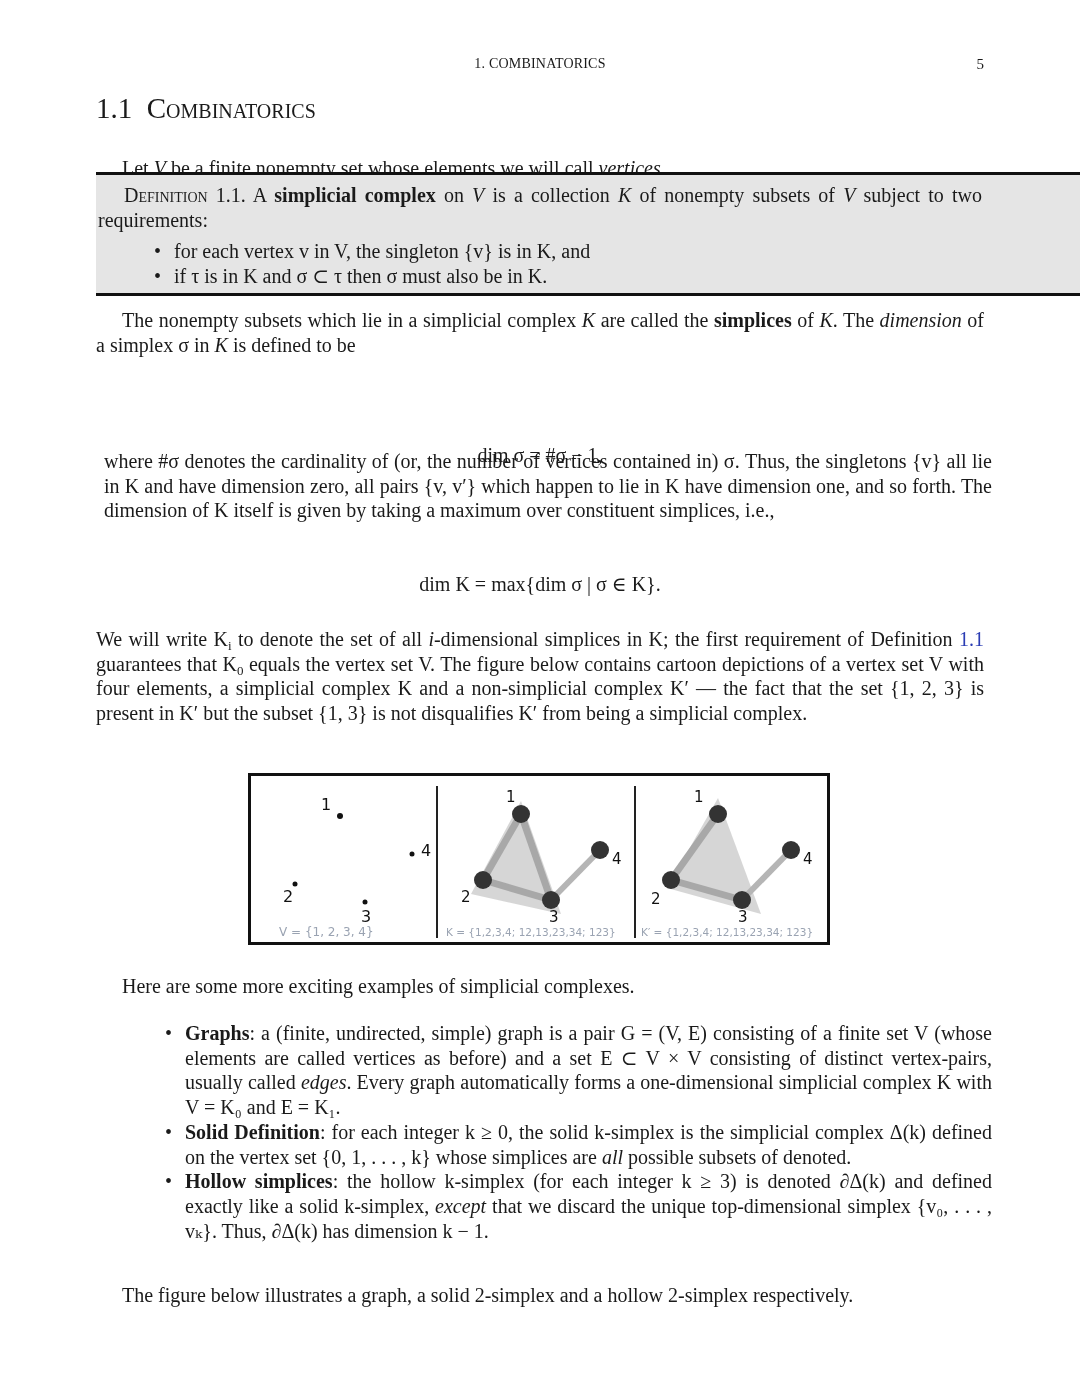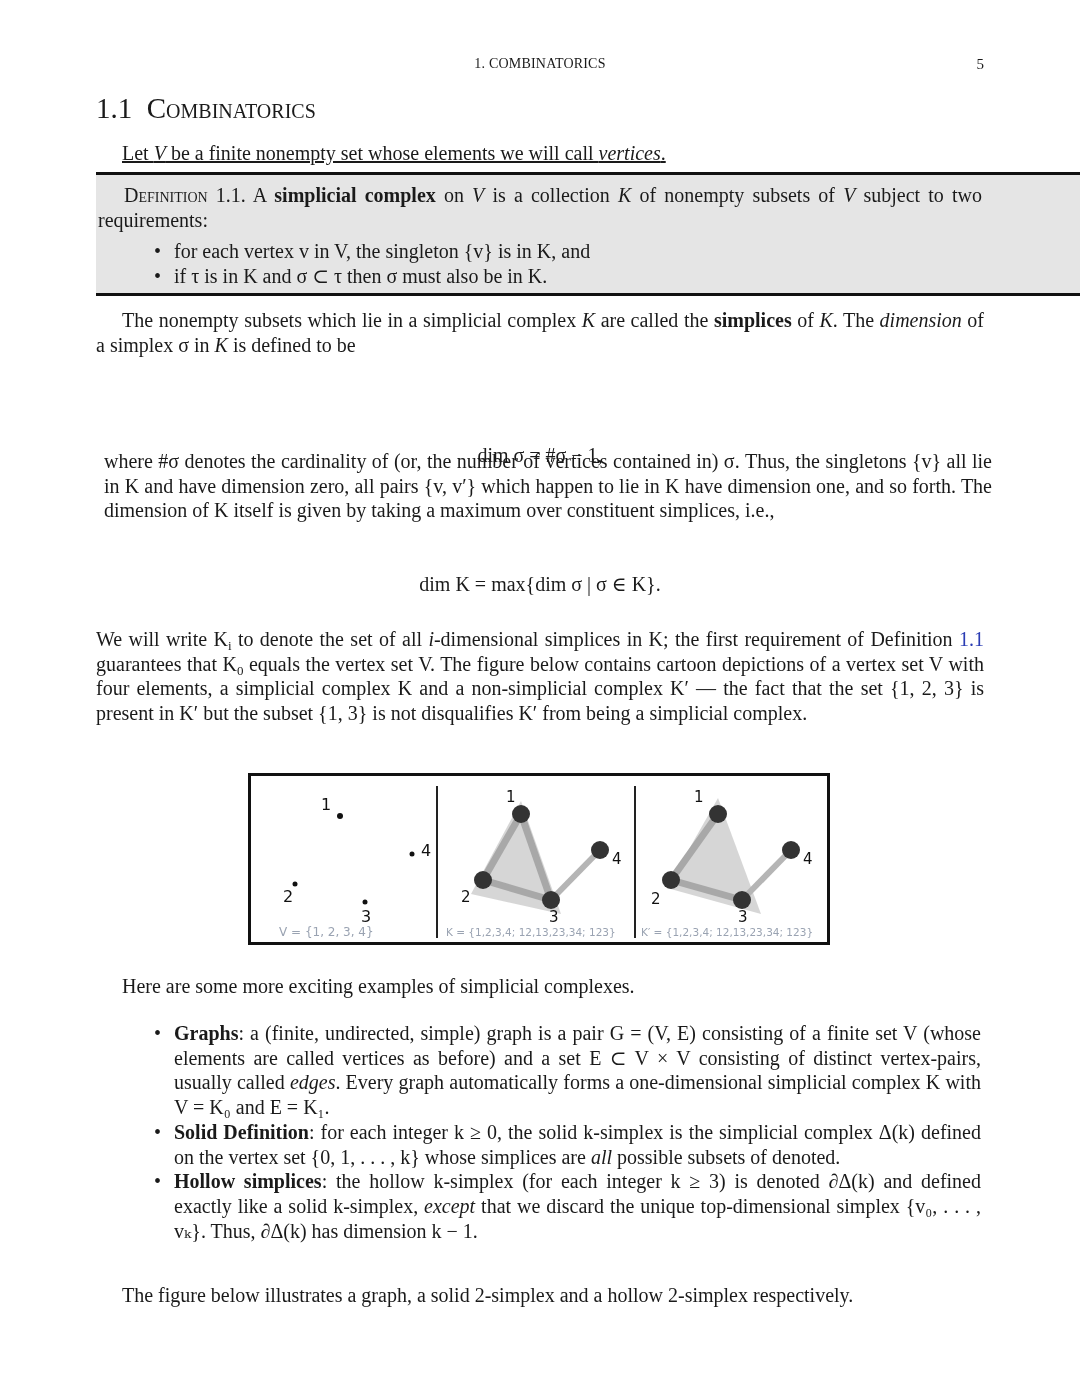--- a/index.html
+++ b/index.html
@@ -20,36 +20,36 @@
   .defbox .dtext { position:absolute; left:2px; top:8px; width:884px; font-size:20px; line-height:24.7px; text-align:justify; }
   .defbox .dlabel { font-variant:small-caps; }
   ul.bul { list-style:none; margin:3px; padding:0; }
   ul.bul li { position:relative; padding-left:0; }
   ul.bul li::before { content:"\2022"; position:absolute; left:-20px; }
   .eq { position:absolute; left:0; width:888px; text-align:center; font-size:20px; }
   .link { color:#2a3cb3; }
   .fig { position:absolute; left:152px; top:773px; width:582px; height:172px; border:3px solid #111; box-sizing:border-box; background:#fff; }
   .fig svg { position:absolute; left:0; top:0; }
   sub { font-size:13px; vertical-align:-4px; line-height:0; }
-  .exlist { position:absolute; left:75px; width:813px; font-size:20px; line-height:24.7px; text-align:justify; }
+  .exlist { position:absolute; left:86px; width:813px; font-size:20px; line-height:24.7px; text-align:justify; }
 </style>
 </head>
 <body>
 
 <div class="page serif">
 
   <div class="runhead">1. COMBINATORICS</div>
   <div class="pageno">5</div>
 
   <div class="sectitle">
     <span>1.1</span>&nbsp;
     <span class="sc">Combinatorics</span>
   </div>
 
-  <div class="p indent" style="top:141px;text-decoration:underline;"><span>Let </span><i>V</i><span> be a finite nonempty set whose elements we will call </span><i>vertices</i><span>.</span></div>
+  <div class="p indent" style="top:156px;"><span>Let </span><i>V</i><span> be a finite nonempty set whose elements we will call </span><i>vertices</i><span>.</span></div>
 
   <div class="defbox">
     <div class="dtext">
       <span style="padding-left:26px"></span><span class="dlabel">Definition 1.1.</span><span> A </span><b>simplicial complex</b><span> on </span><i>V</i><span> is a collection </span><i>K</i><span> of nonempty subsets of </span><i>V</i><span> subject to two requirements:</span>
       <ul class="bul" style="margin-left:76px; margin-top:7px;">
         <li>for each vertex v in V, the singleton {v} is in K, and</li>
         <li>if τ is in K and σ ⊂ τ then σ must also be in K.</li>
       </ul>
     </div>
   </div>

